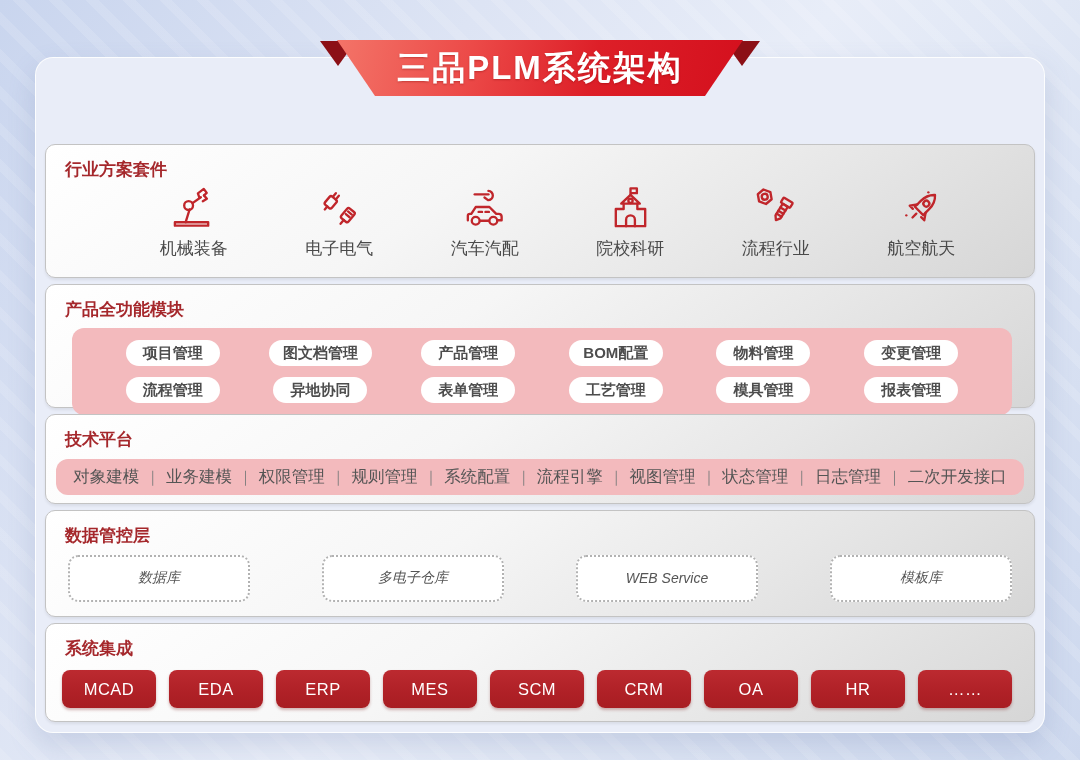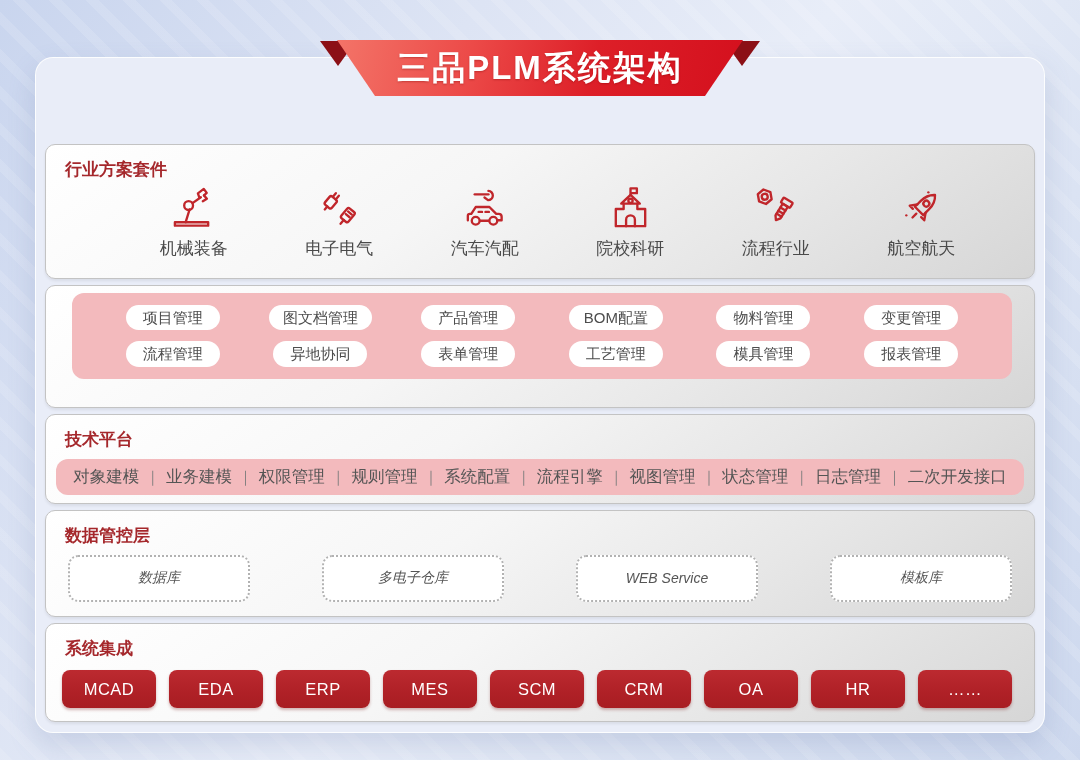--- a/index.html
+++ b/index.html
@@ -52,21 +52,21 @@
   .ind-item { display:flex; flex-direction:column; align-items:center; gap:5px; width:110px; }
   .ind-icon { width:47px; height:47px; color:#c0262b; }
   .ind-icon svg { width:100%; height:100%; }
   .ind-label { font-size:17px; color:#4a4a4a; white-space:nowrap; }
   
   .sec-modules { height:124px; }
   .pink-band {
     background:#f3babd; border-radius:12px;
   }
   .mod-band { margin:7px 22px 0 26px; padding:12px 34px; display:grid;
-    grid-template-columns:repeat(6,1fr); row-gap:11px; column-gap:14px; justify-items:center; align-items:center; }
+    grid-template-columns:repeat(6,1fr); row-gap:11px; column-gap:14px; justify-items:center; align-items:center;font-weight:bold; }
   .pill {
     background:#fff; border-radius:999px; padding:2px 14px; min-width:94px; text-align:center;
     font-size:15px; color:#4d4d4d; white-space:nowrap; line-height:1.45; cursor:default;
   }
   
   .sec-platform { height:90px;font-family:Liberation Serif, serif; }
   .plat-band { margin:8px 10px 0 10px; padding:7px 8px; text-align:center;
     font-size:16.5px; color:#555; white-space:nowrap; }
   .plat-sep { color:#7c7c7c; margin:0 6px; font-size:15px; }
   
@@ -178,20 +178,21 @@
                 <circle cx="31" cy="7.5" r="1.2" fill="currentColor" stroke="none"></circle>
                 <circle cx="8.5" cy="31" r="1.2" fill="currentColor" stroke="none"></circle>
               </g>
             </svg></span>
           <span class="ind-label">航空航天</span>
         </div>
       </div>
   </div>
 
   <div class="section sec-modules">
+    <div class="sec-title">产品全功能模块</div>
     <div class="pink-band mod-band">
         <span class="pill">项目管理</span>
         <span class="pill">图文档管理</span>
         <span class="pill">产品管理</span>
         <span class="pill">BOM配置</span>
         <span class="pill">物料管理</span>
         <span class="pill">变更管理</span>
         <span class="pill">流程管理</span>
         <span class="pill">异地协同</span>
         <span class="pill">表单管理</span>

